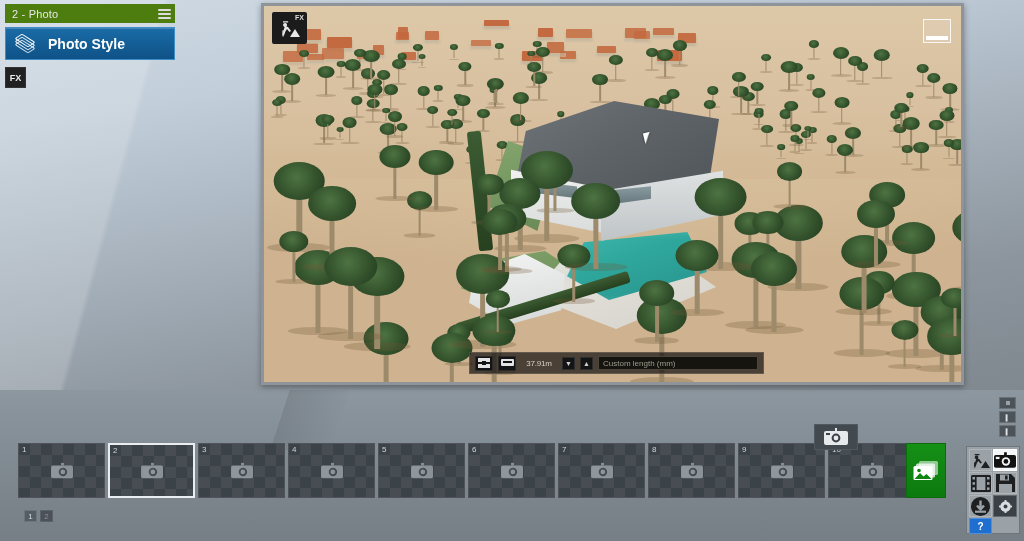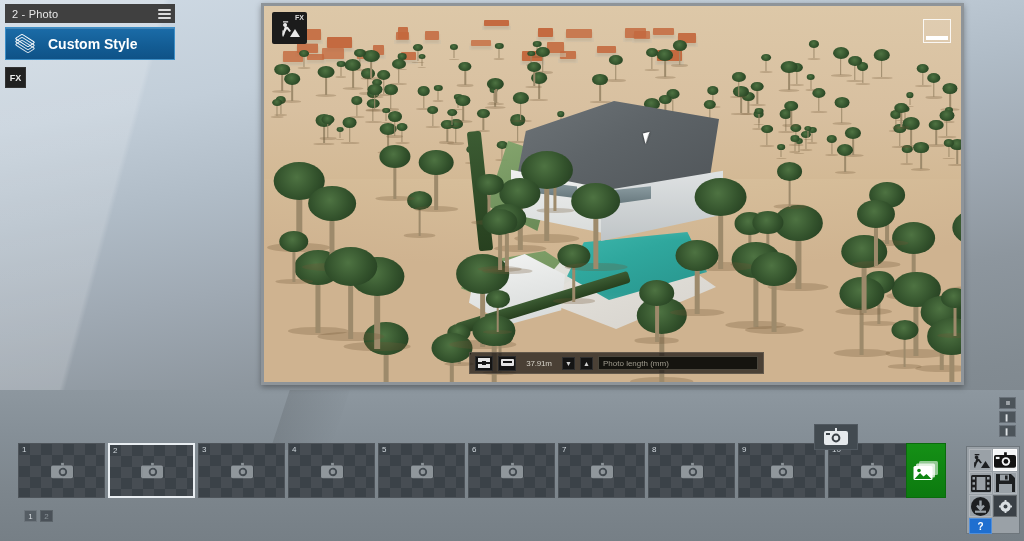--- a/index.html
+++ b/index.html
@@ -23,21 +23,21 @@
   }
   #lower-bg::before{
     content:""; position:absolute; left:280px; top:0; width:60px; height:60px;
     background:linear-gradient(100deg,rgba(0,0,0,.10),rgba(0,0,0,0));
     transform:skewX(-18deg);
   }
 
   
   #style-panel{ position:absolute; left:5px; top:4px; width:170px; }
   .panel-title{
-    height:19px; background:#404040; color:#e8e8e8;
+    height:19px; background:#4d7c0f; color:#e8e8e8;
     display:flex; align-items:center; justify-content:space-between;
     padding:0 4px 0 7px; font-size:11px; letter-spacing:.2px;
   }
   .hamburger{ display:flex; flex-direction:column; gap:2px; width:13px; cursor:pointer; }
   .hamburger i{ display:block; height:2px; background:#dcdcdc; border-radius:1px;}
   .style-btn{
     margin-top:4px; height:33px; background:linear-gradient(180deg,#1b6ca8 0%,#135d95 55%,#0f5287 100%);
     border:1px solid #3d8ec6; display:flex; align-items:center; gap:12px; padding-left:10px;
     color:#fff; font-size:14px; font-weight:bold; cursor:pointer;
     box-shadow:inset 0 1px 0 rgba(255,255,255,.18);
@@ -205,21 +205,21 @@
         <i></i>
       </span>
   </div>
 
   <div class="style-btn">
     <span class="layers-ico">
         <i></i>
         <i></i>
         <i></i>
       </span>
-    <span>Custom Style</span>
+    <span>Photo Style</span>
   </div>
 
   <div class="fx-btn">FX</div>
 </div>
 
 <div id="viewport">
   <div id="scene">
     <div class="ground-haze"></div>
     <div class="village" id="village">
         <div class="house" style="left: 134.372px; top: 11.1587px; width: 10.0009px; height: 11.4454px; opacity: 0.93;"></div>
@@ -1121,21 +1121,21 @@
     <div class="tb-btn">
       <svg width="13" height="10" viewBox="0 0 13 10">
           <rect x="0" y="1" width="13" height="7" rx="1" fill="#e3e3e3"></rect>
           <rect x="2" y="3" width="9" height="2" fill="#141414"></rect>
         </svg>
     </div>
     <span class="tb-val">37.91m</span>
     <div class="tb-sm">▼</div>
     <div class="tb-sm">▲</div>
     <div id="focal-field">
-      <span>Photo length (mm)</span>
+      <span>Custom length (mm)</span>
     </div>
   </div>
 </div>
 
 <div id="filmstrip">
     <div class="thumb">
       <span class="num">1</span>
       <span class="camico">
         <svg width="22" height="17" viewBox="0 0 24 18">
           <rect x="11" y="0" width="3" height="3" fill="#cdd4d9"></rect>

